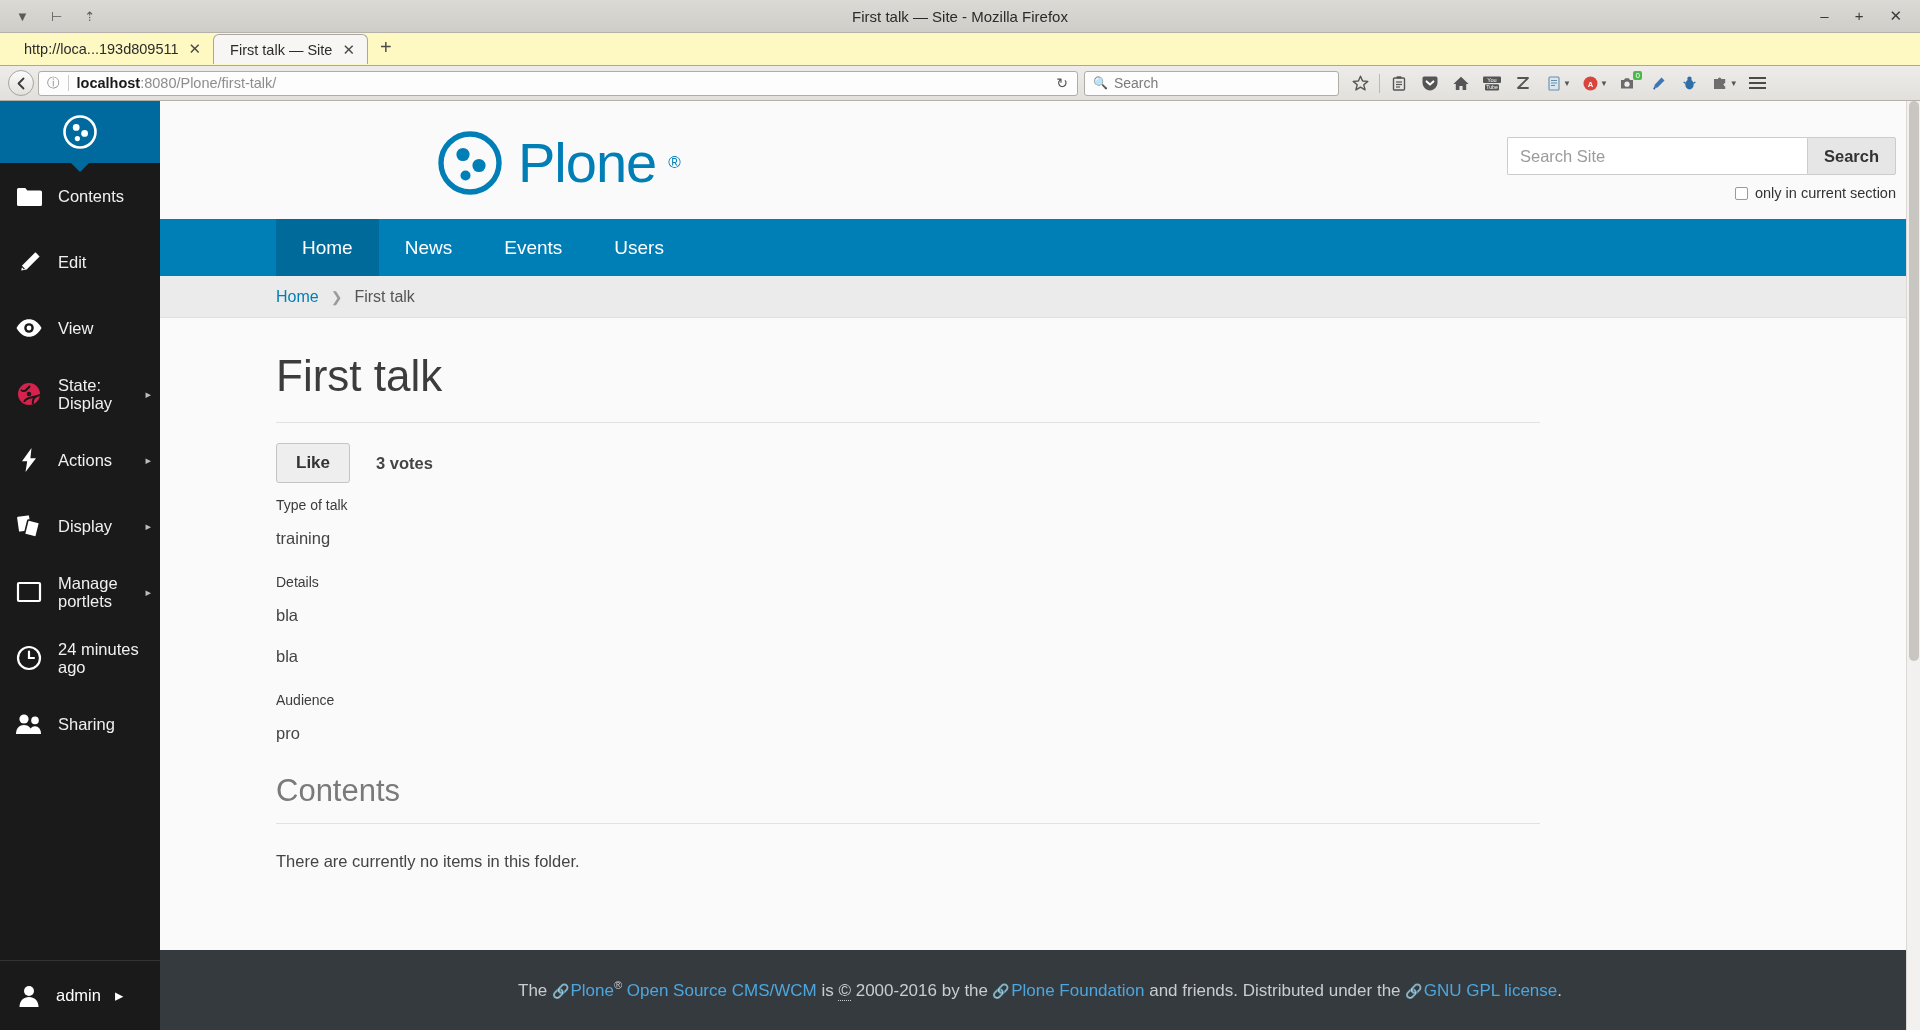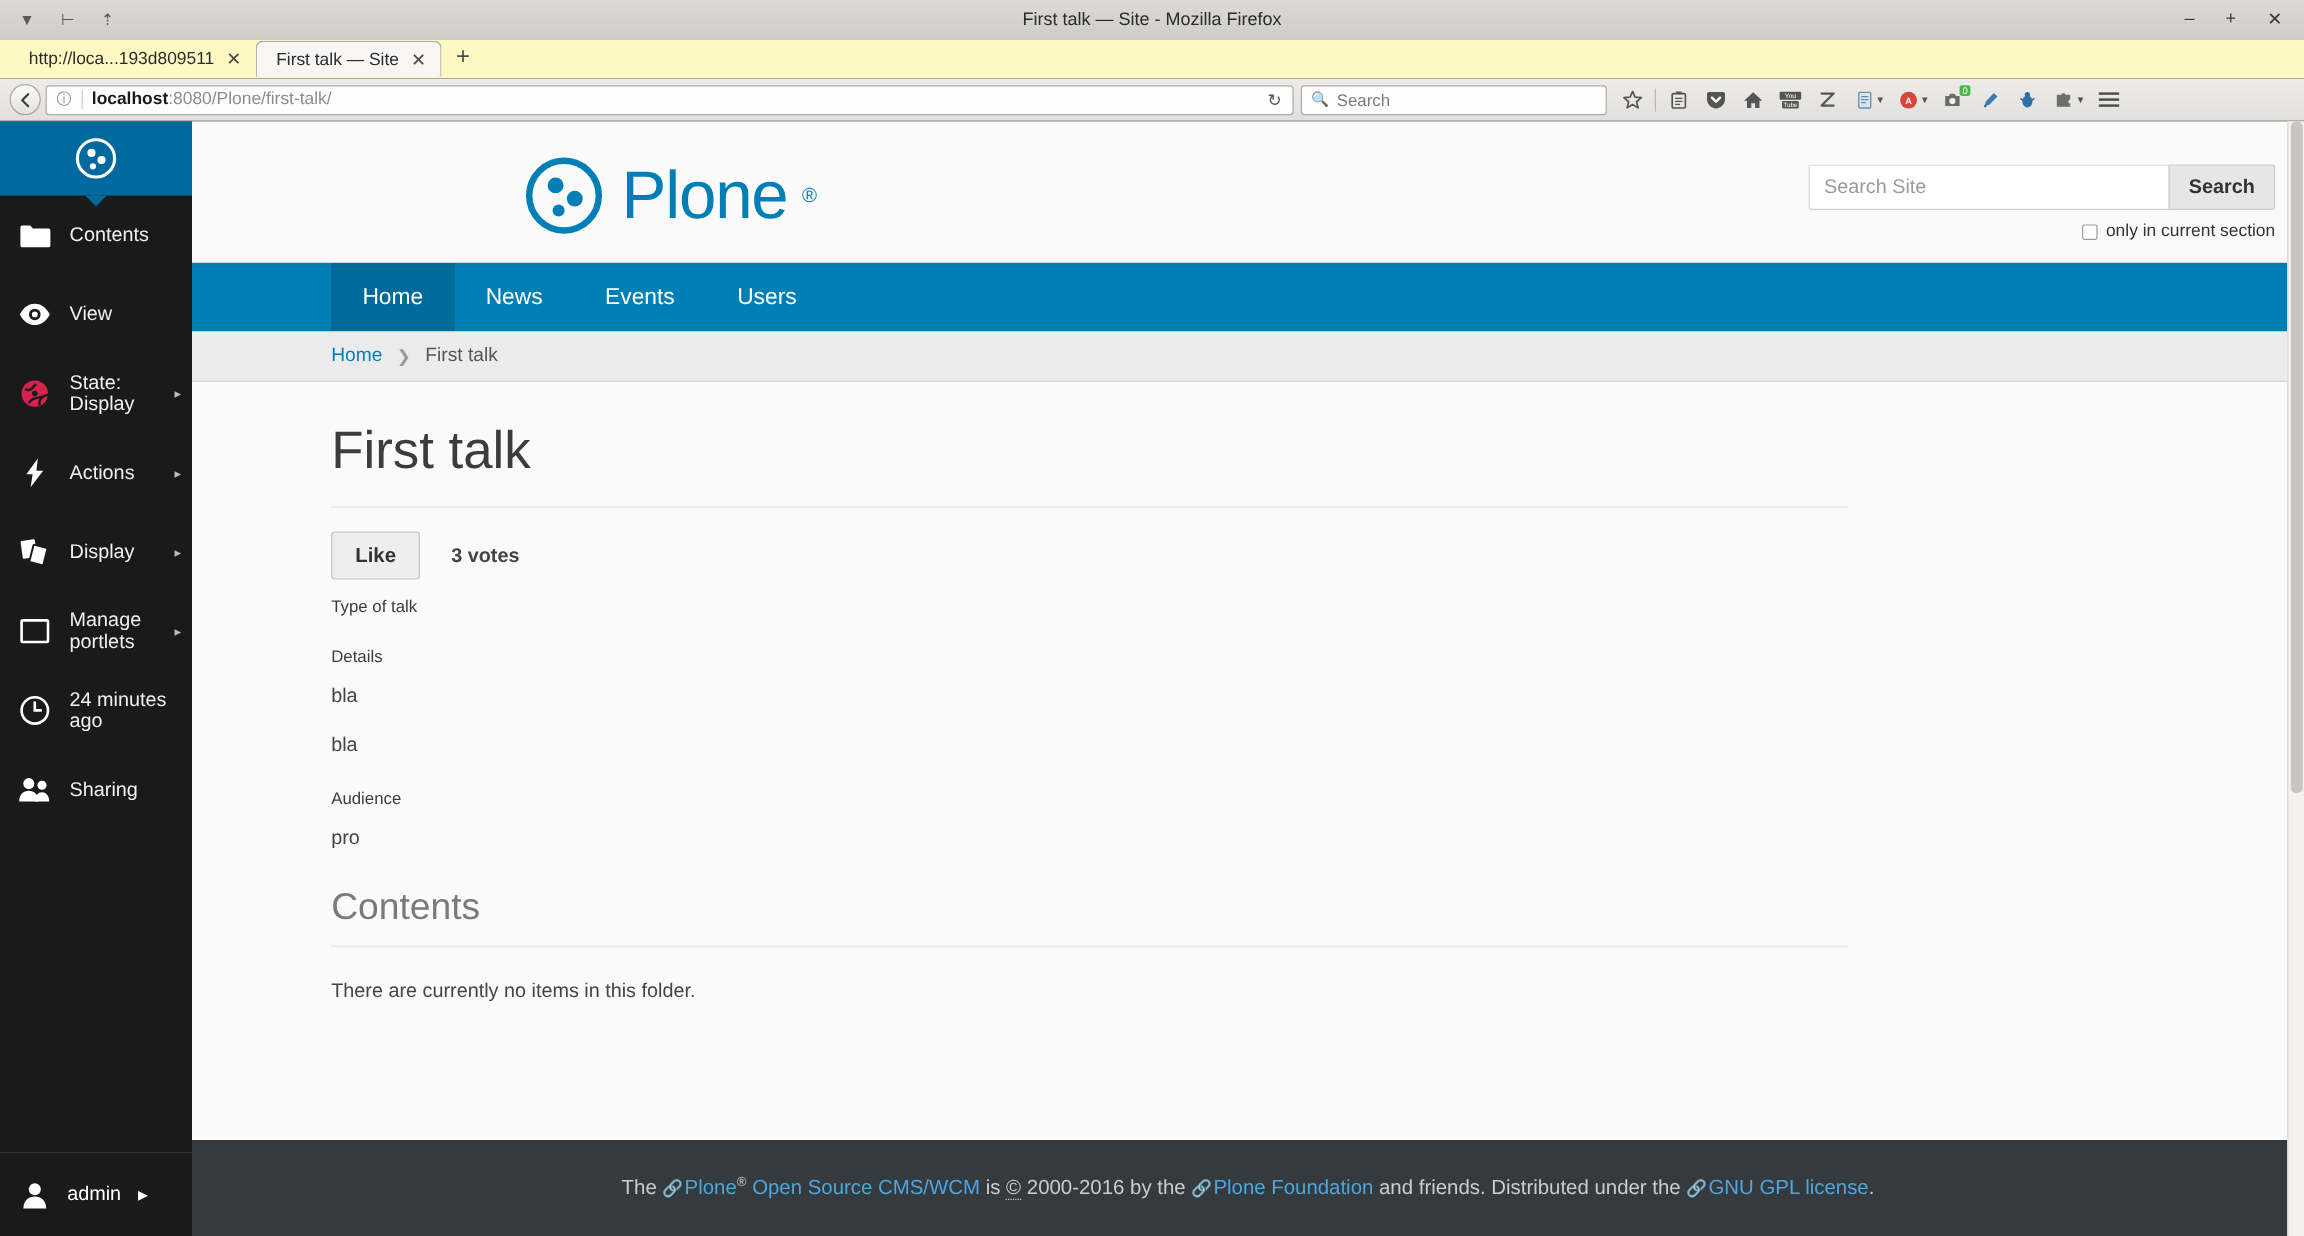--- a/index.html
+++ b/index.html
@@ -348,20 +348,29 @@
 
       <div class="tb-item">
         <span class="ico">
           <svg width="27" height="22" viewBox="0 0 27 22">
               <path d="M1 4.5 a1.6 1.6 0 0 1 1.6-1.6 h6.6 l2.2 2.6 h13 a1.6 1.6 0 0 1 1.6 1.6 v12.4 a1.6 1.6 0 0 1 -1.6 1.6 H2.6 A1.6 1.6 0 0 1 1 19.5 Z" fill="#fff"></path>
             </svg>
         </span>
         <span class="txt">Contents</span>
       </div>
 
+      <div class="tb-item">
+        <span class="ico">
+          <svg width="26" height="24" viewBox="0 0 26 24">
+              <path d="M19.4 2.2 l4.2 4.2 -13 13 -5.4 1.2 1.2 -5.4 Z" fill="#fff"></path>
+              <path d="M5.0 15.6 l3.4 3.4" stroke="#1a1a1a" stroke-width="1.1"></path>
+            </svg>
+        </span>
+        <span class="txt">Edit</span>
+      </div>
 
       <div class="tb-item">
         <span class="ico">
           <svg width="28" height="20" viewBox="0 0 28 20">
               <path d="M1.5 10 C5 3.6 9.5 1.2 14 1.2 S23 3.6 26.5 10 C23 16.4 18.5 18.8 14 18.8 S5 16.4 1.5 10 Z" fill="#fff"></path>
               <circle cx="14" cy="10" r="4.8" fill="#1a1a1a"></circle>
               <circle cx="14" cy="10" r="2.4" fill="#fff"></circle>
             </svg>
         </span>
         <span class="txt">View</span>
@@ -492,20 +501,21 @@
           <h1 class="page-title">First talk</h1>
           <div class="title-rule"></div>
 
           <div class="like-row">
             <button class="like-btn">Like</button>
             <span class="votes">3 votes</span>
           </div>
 
           <div class="field">
             <div class="field-label">Type of talk</div>
+            <div class="field-value">training</div>
           </div>
 
           <div class="field" style="margin-top:26px">
             <div class="field-label">Details</div>
             <div class="field-value">bla</div>
             <div class="field-para">bla</div>
           </div>
 
           <div class="field" style="margin-top:26px">
             <div class="field-label">Audience</div>

